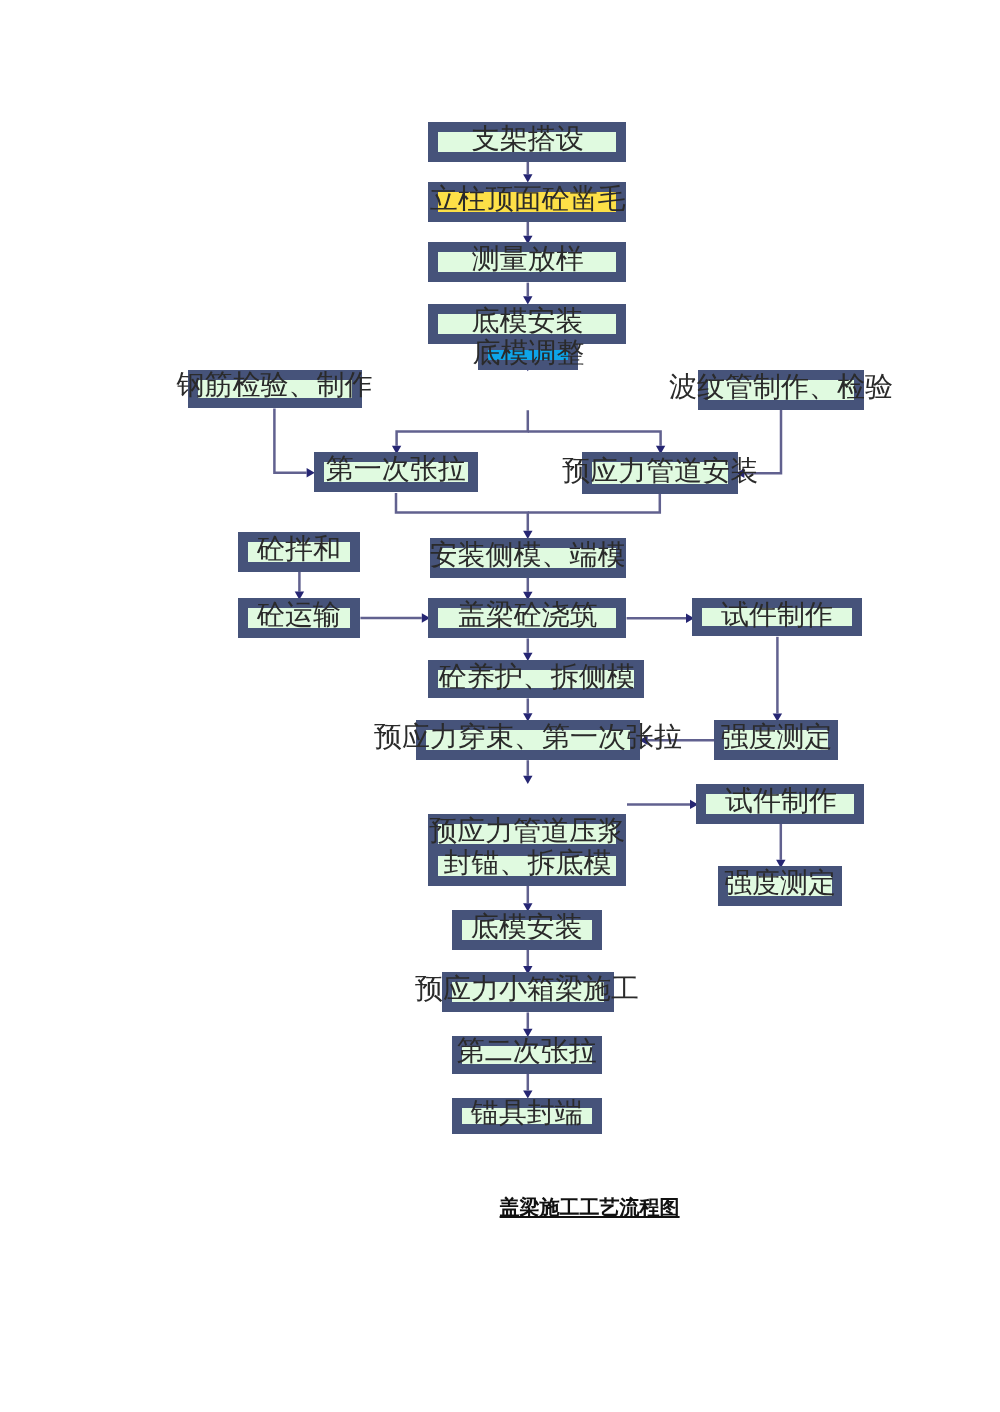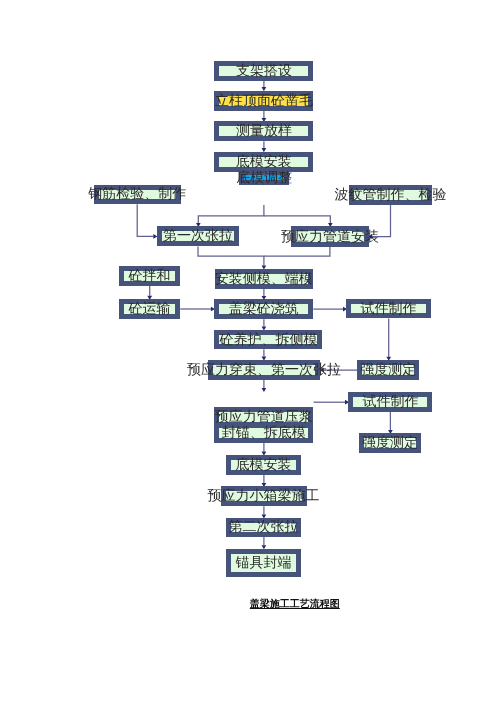--- a/index.html
+++ b/index.html
@@ -192,18 +192,18 @@
       </div>
       <div class="node" id="n22" style="left: 225.6px; top: 455px; width: 75.6px; height: 19.5px; background: rgb(224, 250, 224); border-color: rgb(70, 83, 122); color: rgb(42, 42, 42);">
         <span>底模安装</span>
       </div>
       <div class="node" id="n23" style="left: 220.5px; top: 486.4px; width: 86px; height: 19.8px; background: rgb(224, 250, 224); border-color: rgb(70, 83, 122); color: rgb(42, 42, 42);">
         <span>预应力小箱梁施工</span>
       </div>
       <div class="node" id="n24" style="left: 225.6px; top: 517.8px; width: 75.6px; height: 19.2px; background: rgb(224, 250, 224); border-color: rgb(70, 83, 122); color: rgb(42, 42, 42);">
         <span>第二次张拉</span>
       </div>
-      <div class="node" id="n25" style="left: 225.6px; top: 548.6px; width: 75.6px; height: 28px; background: rgb(224, 250, 224); border-color: rgb(70, 83, 122); color: rgb(42, 42, 42);">
+      <div class="node" id="n25" style="left: 225.6px; top: 548.6px; width: 75.6px; height: 18px; background: rgb(224, 250, 224); border-color: rgb(70, 83, 122); color: rgb(42, 42, 42);">
         <span>锚具封端</span>
       </div>
     </div>
   <div id="title" style="left: 213.8px; top: 596.6px; color: rgb(17, 17, 17); margin-left: 36px;">盖梁施工工艺流程图</div>
 </div>
 
 </body></html>

